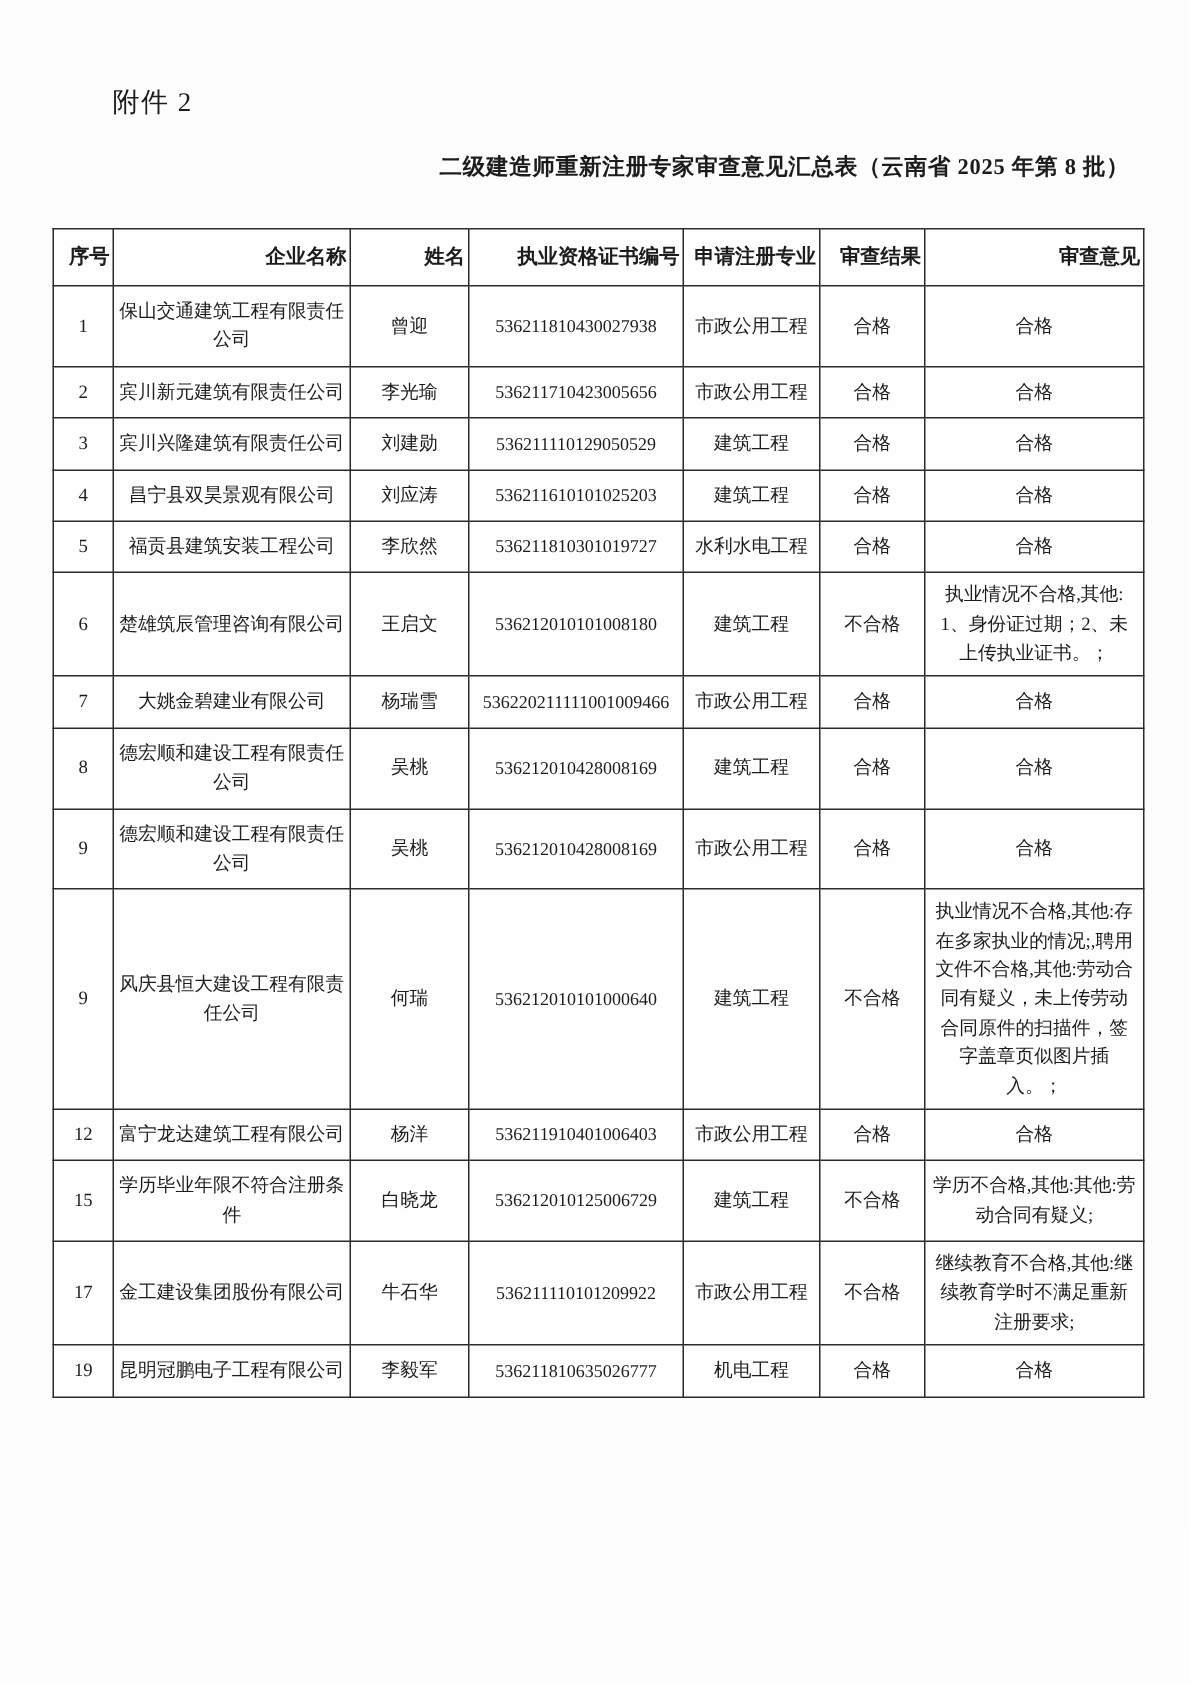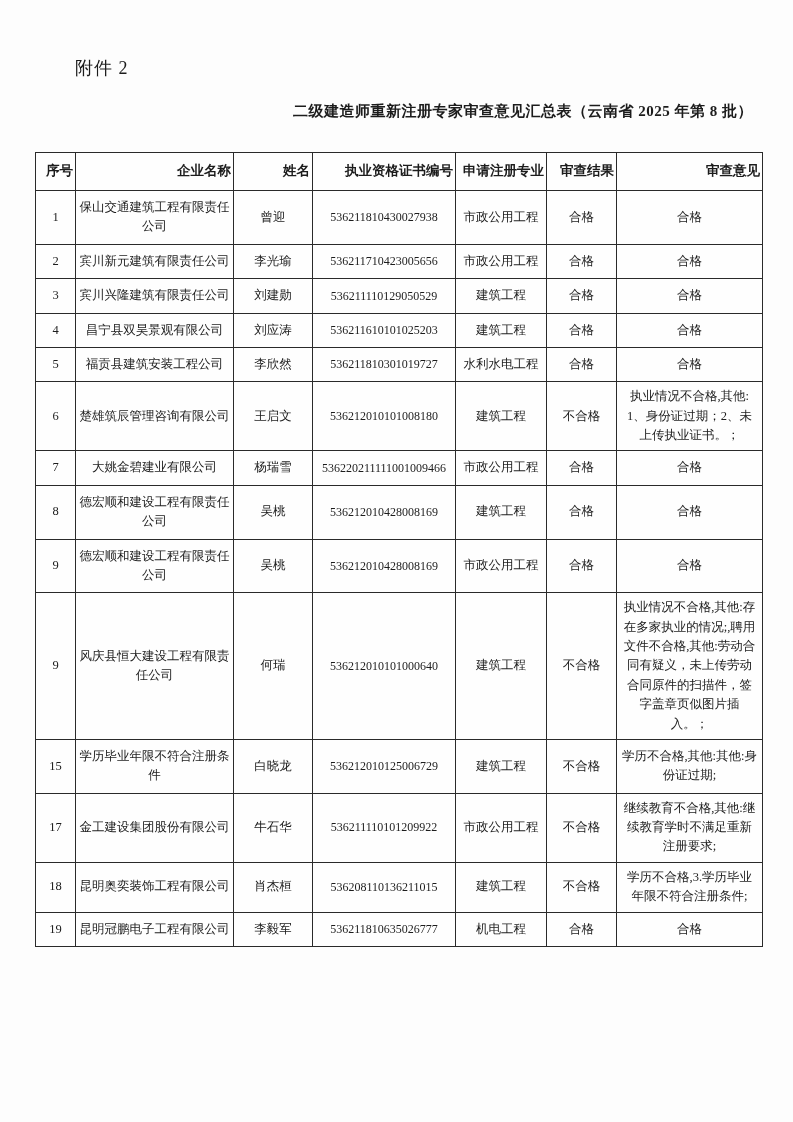--- a/index.html
+++ b/index.html
@@ -189,45 +189,45 @@
         <tr>
       <td class="cell-seq">9</td>
       <td class="cell-company">风庆县恒大建设工程有限责任公司</td>
       <td class="cell-name">何瑞</td>
       <td class="cell-cert">536212010101000640</td>
       <td class="cell-major">建筑工程</td>
       <td class="cell-result">不合格</td>
       <td class="cell-opinion">执业情况不合格,其他:存在多家执业的情况;,聘用文件不合格,其他:劳动合同有疑义，未上传劳动合同原件的扫描件，签字盖章页似图片插入。；</td>
     </tr>
         <tr>
+      <td class="cell-seq">12</td>
+      <td class="cell-company">富宁龙达建筑工程有限公司</td>
+      <td class="cell-name">杨洋</td>
+      <td class="cell-cert">536211910401006403</td>
+      <td class="cell-major">市政公用工程</td>
+      <td class="cell-result">合格</td>
+      <td class="cell-opinion">合格</td>
+    </tr>
+        <tr>
       <td class="cell-seq">15</td>
       <td class="cell-company">学历毕业年限不符合注册条件</td>
       <td class="cell-name">白晓龙</td>
       <td class="cell-cert">536212010125006729</td>
       <td class="cell-major">建筑工程</td>
       <td class="cell-result">不合格</td>
-      <td class="cell-opinion">学历不合格,其他:其他:身份证过期;</td>
+      <td class="cell-opinion">学历不合格,其他:其他:劳动合同有疑义;</td>
     </tr>
         <tr>
       <td class="cell-seq">17</td>
       <td class="cell-company">金工建设集团股份有限公司</td>
       <td class="cell-name">牛石华</td>
       <td class="cell-cert">536211110101209922</td>
       <td class="cell-major">市政公用工程</td>
       <td class="cell-result">不合格</td>
       <td class="cell-opinion">继续教育不合格,其他:继续教育学时不满足重新注册要求;</td>
-    </tr>
-        <tr>
-      <td class="cell-seq">18</td>
-      <td class="cell-company">昆明奥奕装饰工程有限公司</td>
-      <td class="cell-name">肖杰桓</td>
-      <td class="cell-cert">536208110136211015</td>
-      <td class="cell-major">建筑工程</td>
-      <td class="cell-result">不合格</td>
-      <td class="cell-opinion">学历不合格,3.学历毕业年限不符合注册条件;</td>
     </tr>
         <tr>
       <td class="cell-seq">19</td>
       <td class="cell-company">昆明冠鹏电子工程有限公司</td>
       <td class="cell-name">李毅军</td>
       <td class="cell-cert">536211810635026777</td>
       <td class="cell-major">机电工程</td>
       <td class="cell-result">合格</td>
       <td class="cell-opinion">合格</td>
     </tr>

